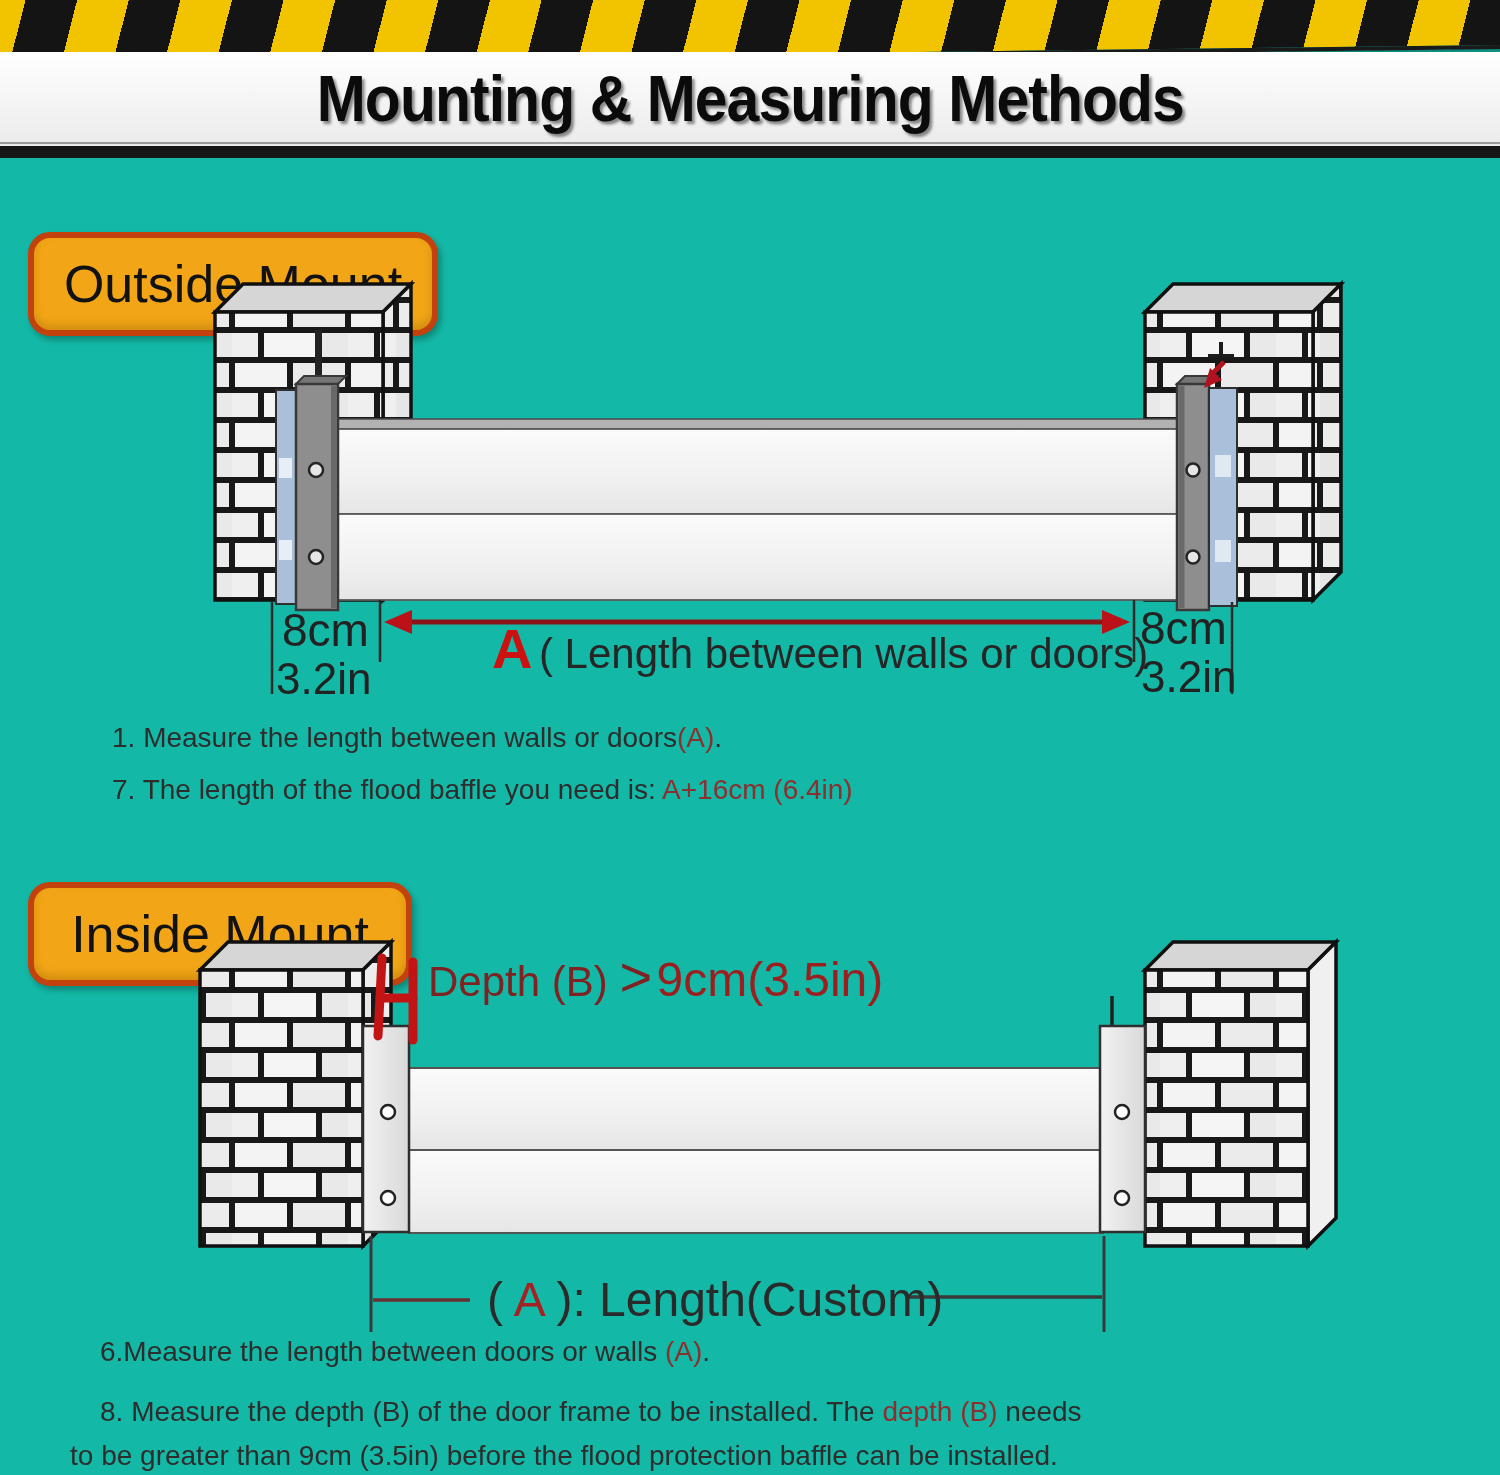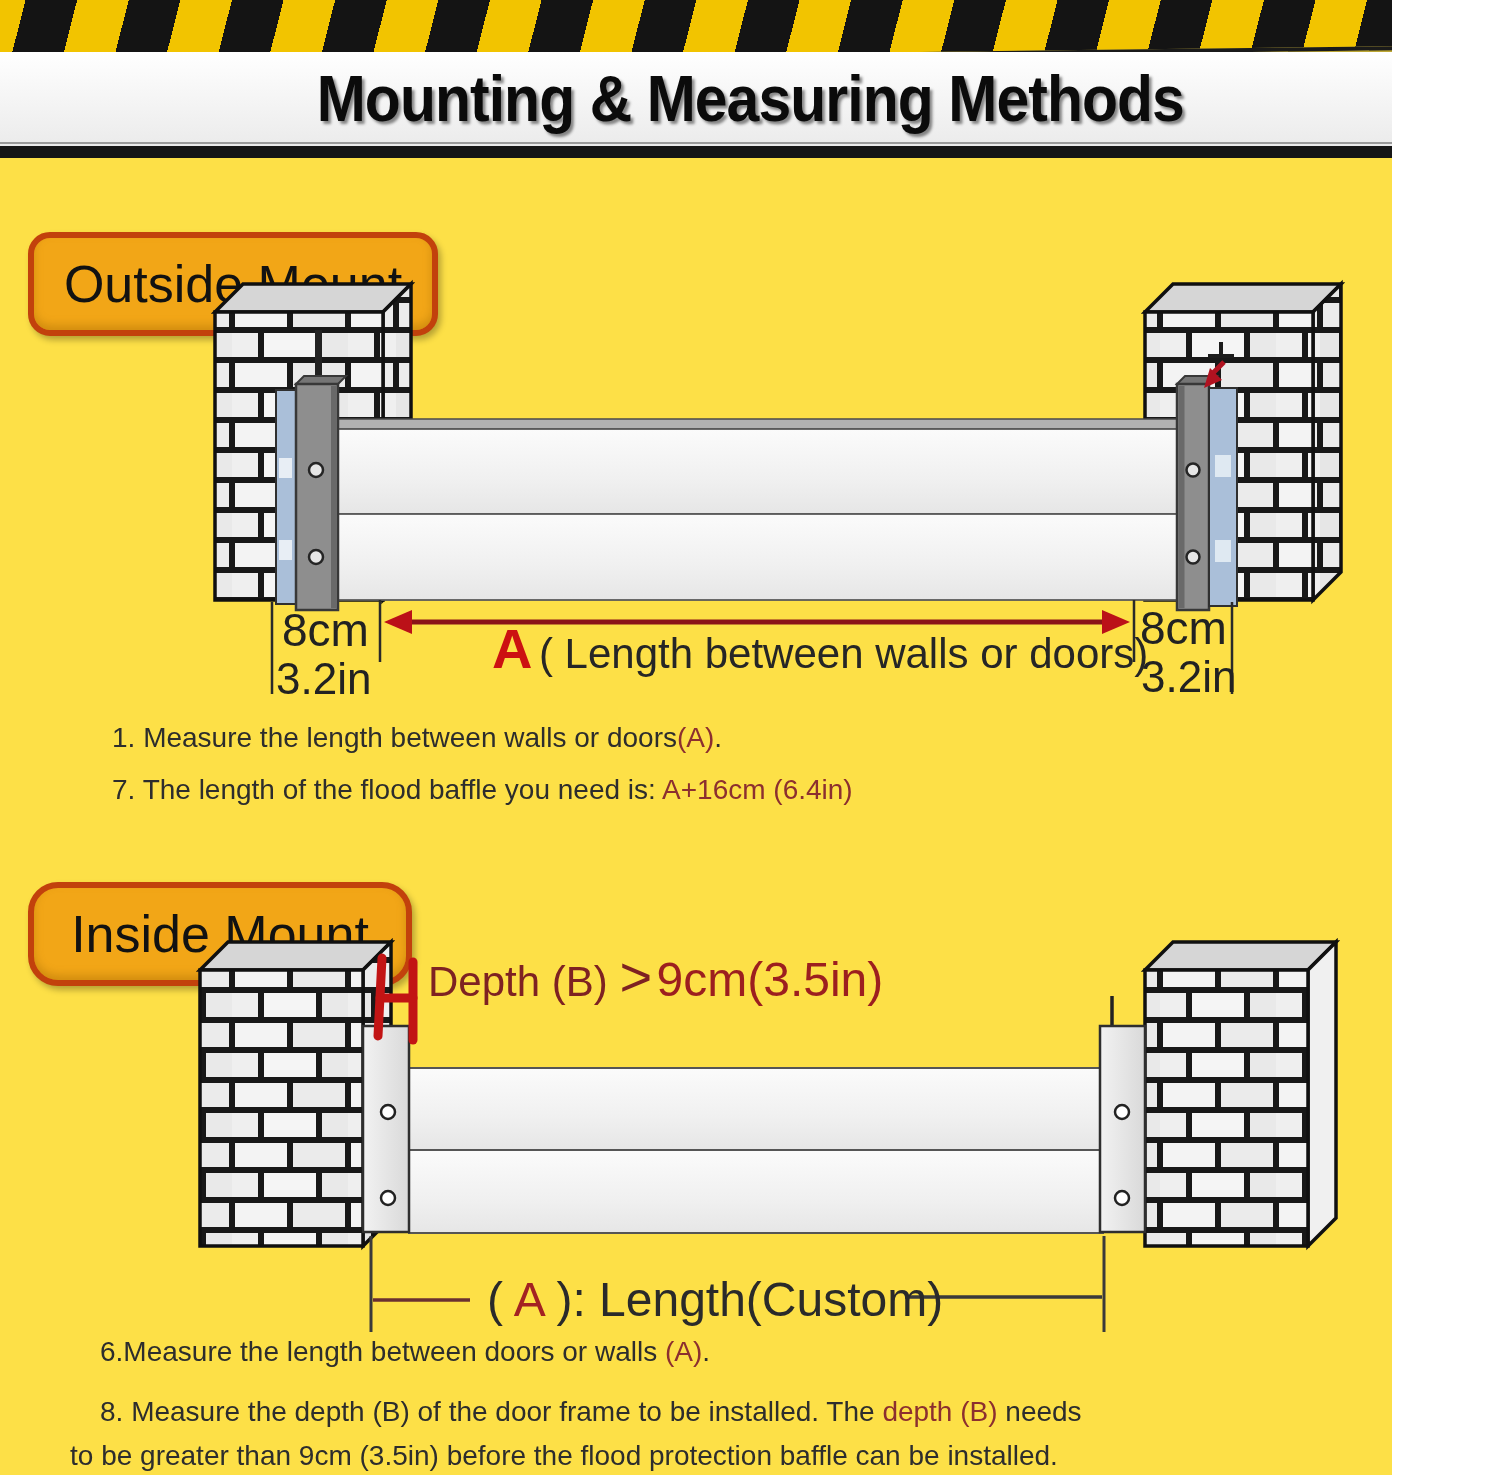--- a/index.html
+++ b/index.html
@@ -1,18 +1,18 @@
 <!DOCTYPE html>
 <html style="--caution-yellow: #f2c400; --badge-yellow: #f2a617; --accent-red: #cc1111; --dark-red: #8c2f2f; --arrow-red: #8b1418; --bracket-blue: #aabfd9;"><head>
 <meta charset="utf-8">
 <style>
   html,body{margin:0;padding:0;background:#ffffff;}
   #canvas{
-    position:relative;width:1392px;height:1475px;overflow:hidden;
-    background:#fde047;font-family:"Liberation Sans", sans-serif;
+    position:relative;width:1500px;height:1475px;overflow:hidden;
+    background:#14b8a6;font-family:"Liberation Sans", sans-serif;
   }
   
   .tape{
     position:absolute;top:-16px;left:-24px;width:1560px;height:70px;
     transform:rotate(-0.7deg);
     background:repeating-linear-gradient(105deg,
       var(--caution-yellow,#f2c400) 0 50px,#141414 50px 100px);
     border-bottom:4px solid #1a1a1a;
     box-shadow:0 3px 6px rgba(0,0,0,.35);
   }
@@ -32,21 +32,21 @@
   .badge{
     position:absolute;height:92px;border-radius:22px;
     background:var(--badge-yellow,#f2a617);
     border:6px solid #c2410c;
     box-shadow:3px 4px 6px rgba(0,0,0,.28), inset 0 -5px 8px rgba(150,95,0,.35);
     color:#121212;font-size:52px;display:flex;align-items:center;justify-content:center;
     white-space:nowrap;
     margin-top:42px;
   }
   #badge-outside{left:28px;top:190px;width:398px;}
-  #badge-inside{left:28px;top:840px;width:372px;border-radius:30px;}
+  #badge-inside{left:28px;top:840px;width:372px;}
   
   .diagram{position:absolute;left:0;}
   
   .steps{position:absolute;color:#2d2d2d;font-size:28px;line-height:52px;white-space:nowrap;}
   .steps .hl{color:var(--dark-red,#8c2f2f);}
   #steps-outside{left:112px;top:712px;}
   #steps-inside{left:100px;top:1330px;line-height:44px;}
   #steps-inside .line1{margin-bottom:16px;}
   #steps-inside .line3{margin-left:-30px;}
 </style>

